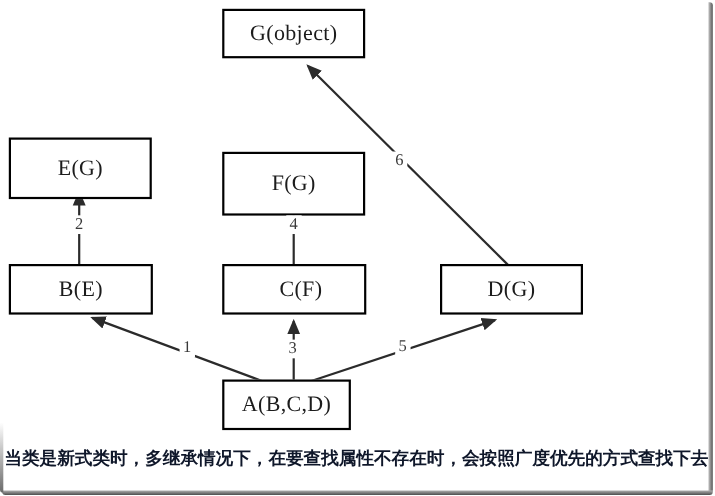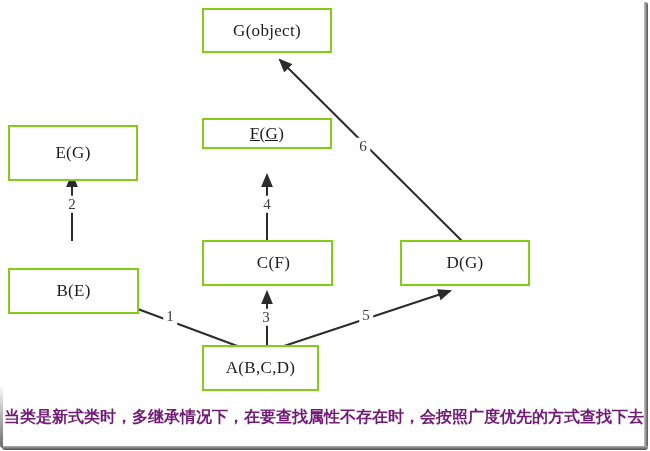--- a/index.html
+++ b/index.html
@@ -11,30 +11,30 @@
     overflow: hidden;
   }
   .canvas {
     position: absolute; left: 0; top: 0;
     width: 650px; height: 451px;
     background: #ffffff;
   }
   svg.wires { position: absolute; left: 0; top: 0; width: 650px; height: 451px; }
   .node {
     position: absolute;
-    border: 2px solid #84cc16;
+    border: 2px solid #000000;
     background: #ffffff;
     display: flex; align-items: center; justify-content: center;
-    font-size: 17px; color: #1c1c1c;
+    font-size: 20px; color: #1c1c1c;
     letter-spacing: 0.3px;
   }
   .node-g { left: 202px; top: 8px;   width: 130px; height: 45px; }
   .node-e { left: 8px;   top: 125px; width: 130px; height: 56px; }
-  .node-f { left: 202px; top: 118px; width: 130px; height: 31px; text-decoration: underline; }
-  .node-b { left: 8px;   top: 240px; width: 131px; height: 46px; margin-top: 28px; }
+  .node-f { left: 202px; top: 138px; width: 130px; height: 58px; }
+  .node-b { left: 8px;   top: 240px; width: 131px; height: 46px; }
   .node-c { left: 202px; top: 240px; width: 131px; height: 46px; padding-left: 12px; }
   .node-d { left: 400px; top: 240px; width: 130px; height: 46px; }
   .node-a { left: 202px; top: 345px; width: 117px; height: 46px; }
   .edge-label {
     position: absolute;
     transform: translate(-50%, -50%);
     background: #ffffff;
     color: #3a3a3a;
     font-size: 15px;
     padding: 0 3px;
@@ -43,21 +43,21 @@
   .el-1 { left: 170px; top: 316px; }
   .el-2 { left: 72px;  top: 204px; }
   .el-3 { left: 266px; top: 317px; }
   .el-4 { left: 267px; top: 204px; }
   .el-5 { left: 366px; top: 315px; }
   .el-6 { left: 363px; top: 146px; }
   .caption {
     position: absolute;
     left: 0; top: 407px; width: 648px;
     text-align: center;
-    color: #701a75;
+    color: #0f172a;
     font-size: 16px;
     font-weight: bold;
     letter-spacing: 0px;
     white-space: nowrap;
   }
   
   .frame-right {
     position: absolute; left: 644px; top: 2px; width: 4px; height: 446px;
     background: linear-gradient(to right, #c6c6c6, #545454);
     border-radius: 0 3px 3px 0;

